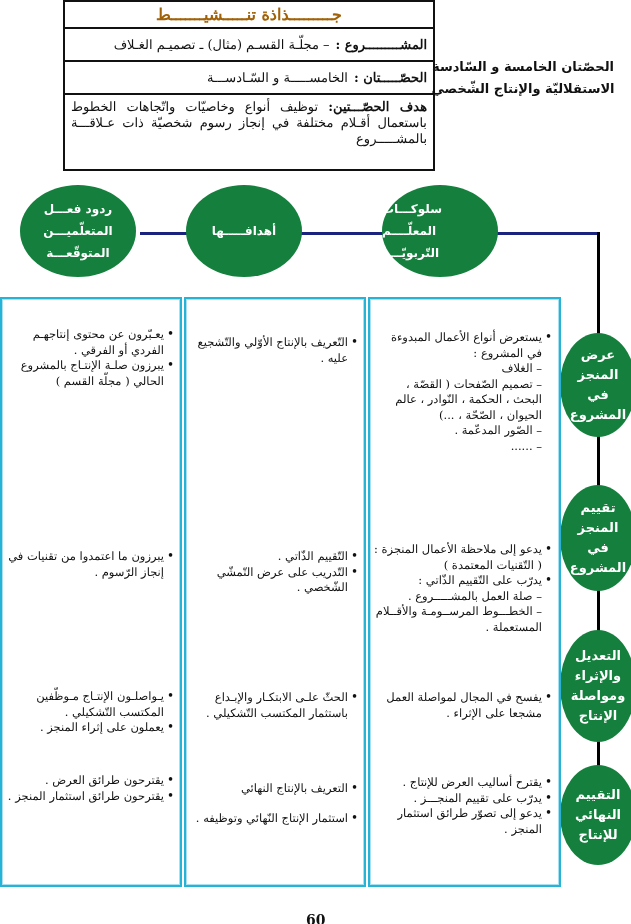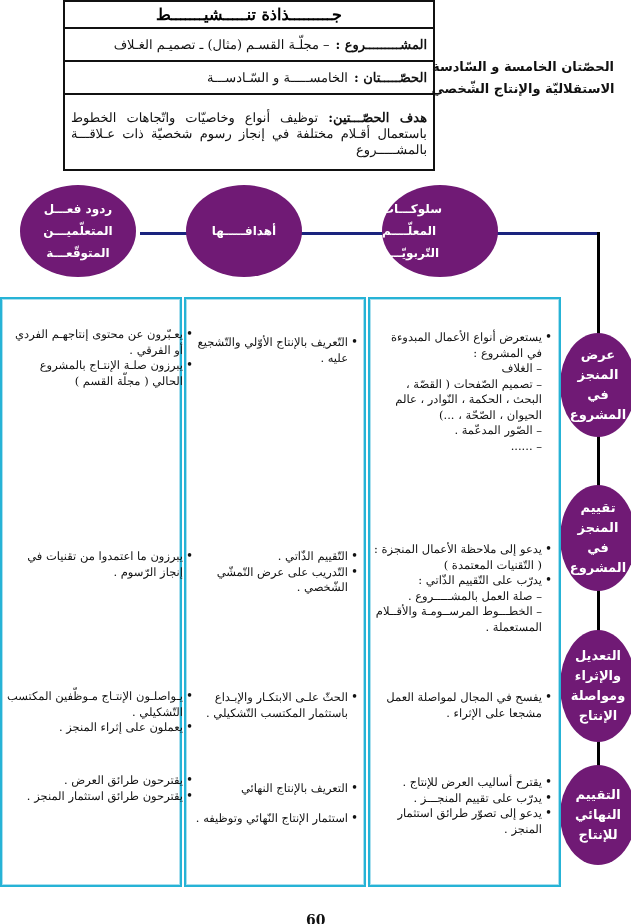--- a/index.html
+++ b/index.html
@@ -3,33 +3,33 @@
 <meta charset="utf-8">
 <style>
   html, body { margin:0; padding:0; background:#ffffff; }
   body { width:631px; height:924px; position:relative; overflow:hidden;
          font-family:"DejaVu Serif", serif; color:#111; }
   .abs { position:absolute; }
   
   .card { left:63px; top:0px; width:372px; height:171px; border:2px solid #111; box-sizing:border-box; direction:rtl; }
   .card-row { border-bottom:2px solid #111; box-sizing:border-box; padding:0 6px; display:flex; align-items:center; }
   .card-row:last-child { border-bottom:none; }
-  .card-title { height:27px; justify-content:center; color:#000000; font-weight:bold; font-size:16px; letter-spacing:3px; }
+  .card-title { height:27px; justify-content:center; color:#a16207; font-weight:bold; font-size:16px; letter-spacing:3px; }
   .card-line { height:33px; font-size:13px; }
   .card-line b { font-weight:bold; margin-left:6px; }
-  .card-goal { height:74px; font-size:13px; align-items:center; padding-top:4px; line-height:16px; text-align:justify; }
+  .card-goal { height:74px; font-size:13px; align-items:flex-start; padding-top:4px; line-height:16px; text-align:justify; }
   .card-goal b { font-weight:bold; }
   
   .side-head { left:428px; top:56px; width:190px; direction:rtl; text-align:center;
                font-family:"DejaVu Sans", sans-serif; font-weight:bold; font-size:13px; line-height:22px; }
   
   .hline { background:#1a237e; height:3px; }
   .vline { background:#000; width:3px; }
   
-  .bubble { background:#701a75; color:#fff; border-radius:50%; display:flex; flex-direction:column;
+  .bubble { background:#15803d; color:#fff; border-radius:50%; display:flex; flex-direction:column;
             align-items:center; justify-content:center; text-align:center; direction:rtl;
             font-family:"DejaVu Sans", sans-serif; font-weight:bold; box-sizing:border-box; }
   .bubble.head { width:116px; height:92px; font-size:12px; line-height:22px; }
   .bubble.step { width:76px; font-size:13px; line-height:20px; }
   
   .col { border:2px solid #26b3d6; box-shadow: inset 0 0 0 1px #a9dfee; box-sizing:border-box; direction:rtl;
          font-size:11.5px; line-height:15px; }
   .cell { position:absolute; right:8px; left:6px; text-align:right; }
   .cell ul { list-style:none; margin:0; padding:0; }
   .cell li { position:relative; padding-right:10px; }
@@ -155,21 +155,21 @@
   </div>
   <div class="cell" style="top:484px;">
     <ul>
       <li class="b">التعريف بالإنتاج النهائي</li>
       <li style="height:14px;"></li>
       <li class="b">استثمار الإنتاج النّهائي وتوظيفه .</li>
     </ul>
   </div>
 </div>
 
-<div class="abs" style="left:0px; top:297px; width:182px; height:590px; direction:rtl; font-size:11.5px; line-height:15.5px;padding-left:19px;">
+<div class="abs" style="left:0px; top:297px; width:182px; height:590px; direction:rtl; font-size:11.5px; line-height:15.5px;">
   <div class="cell" style="top:30px;">
     <ul>
       <li class="b">يعـبّرون عن محتوى إنتاجهـم الفردي أو الفرقي .</li>
       <li class="b">يبرزون صلـة الإنتـاج بالمشروع الحالي ( مجلّة القسم )</li>
     </ul>
   </div>
   <div class="cell" style="top:252px;">
     <ul>
       <li class="b">يبرزون ما اعتمدوا من تقنيات في إنجاز الرّسوم .</li>
     </ul>

